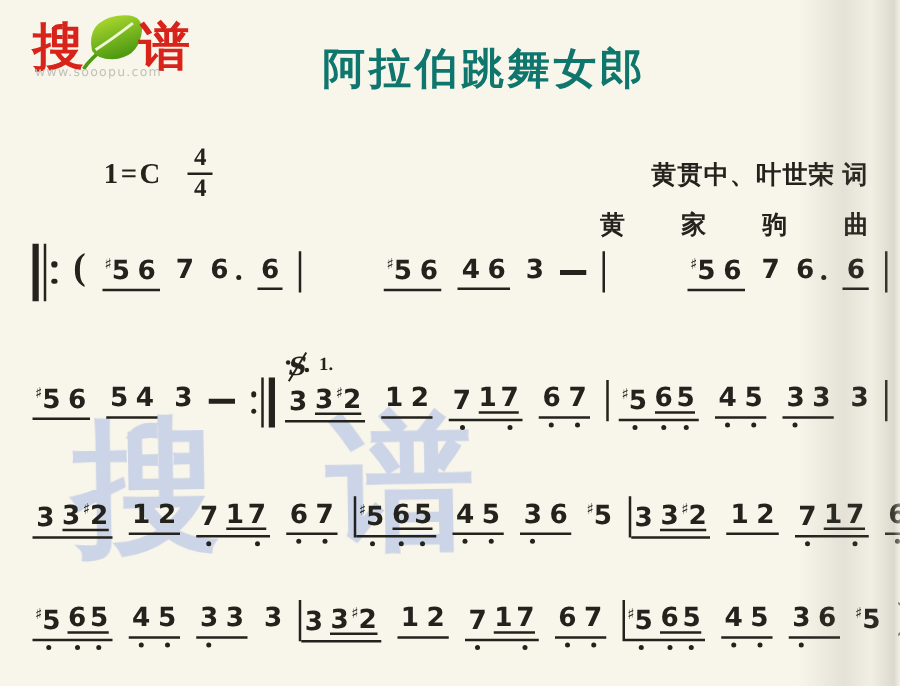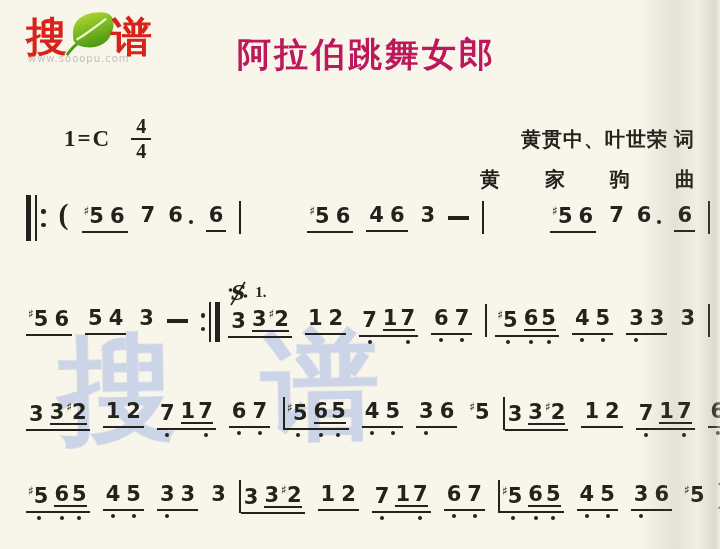--- a/index.html
+++ b/index.html
@@ -4,24 +4,24 @@
 <style>
   html,body{margin:0;padding:0;background:#777;}
   .page{position:relative;width:720px;height:549px;background:#f8f5ea;overflow:hidden;
         font-family:"Liberation Serif","DejaVu Serif",serif;color:#23221c;}
   
   .logo{position:absolute;left:26px;top:8px;display:flex;align-items:center;z-index:4;}
   .logo-char{font-size:41px;font-weight:bold;color:#d8231a;line-height:1;font-family:"DejaVu Sans",sans-serif;}
   .leaf{margin:0 -7px 4px -7px;}
   .logo-url{position:absolute;left:28px;top:53px;font-family:"DejaVu Sans",sans-serif;
             font-size:10px;color:#c2c1b8;letter-spacing:1px;z-index:4;}
-  .title{position:absolute;left:237px;top:32px;font-size:34px;font-weight:bold;
-         letter-spacing:3px;color:#be185d;z-index:4;}
+  .title{position:absolute;left:258px;top:32px;font-size:34px;font-weight:bold;
+         letter-spacing:3px;color:#0f766e;z-index:4;}
   
-  .keysig{position:absolute;left:64px;top:116px;display:flex;align-items:center;z-index:4;}
+  .keysig{position:absolute;left:83px;top:116px;display:flex;align-items:center;z-index:4;}
   .key-label{font-size:23px;font-weight:bold;letter-spacing:2px;}
   .timesig{display:inline-flex;flex-direction:column;align-items:center;margin-left:20px;
            font-size:20px;font-weight:bold;line-height:1.05;}
   .ts-top{border-bottom:2px solid #23221c;padding:0 5px 1px;}
   .ts-bot{padding-top:1px;}
   
   .credits{position:absolute;right:25px;top:126px;width:215px;z-index:4;font-size:20px;font-weight:bold;}
   .credit-row1{text-align:right;letter-spacing:1px;}
   .credit-row2{display:flex;justify-content:space-between;margin-top:13px;}
   

